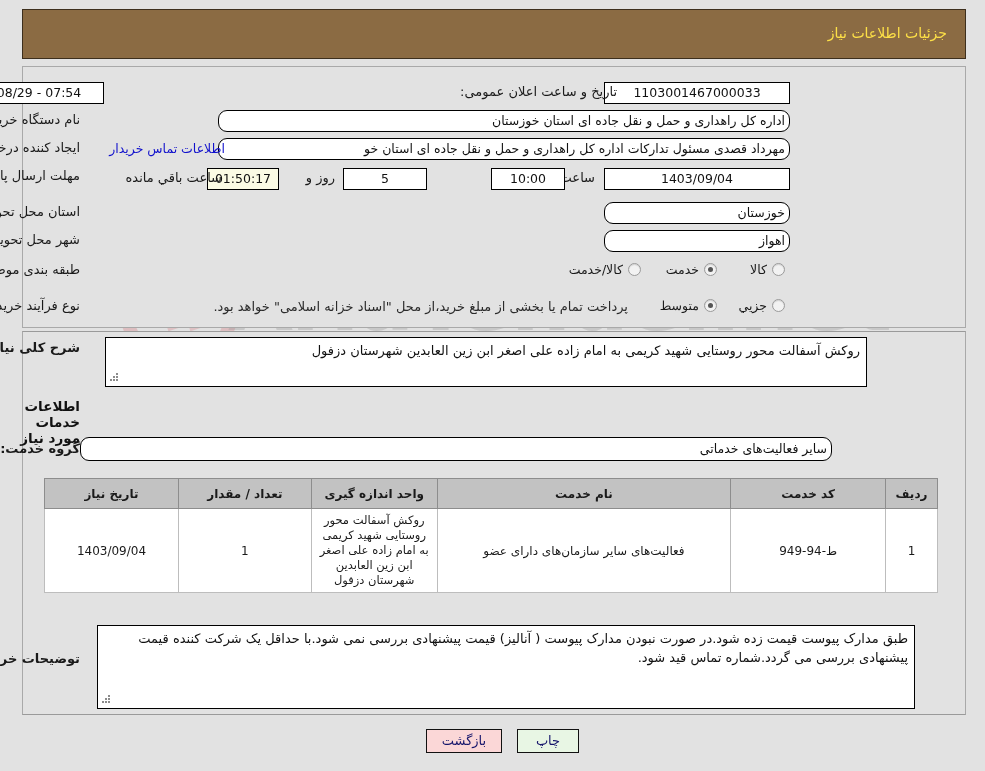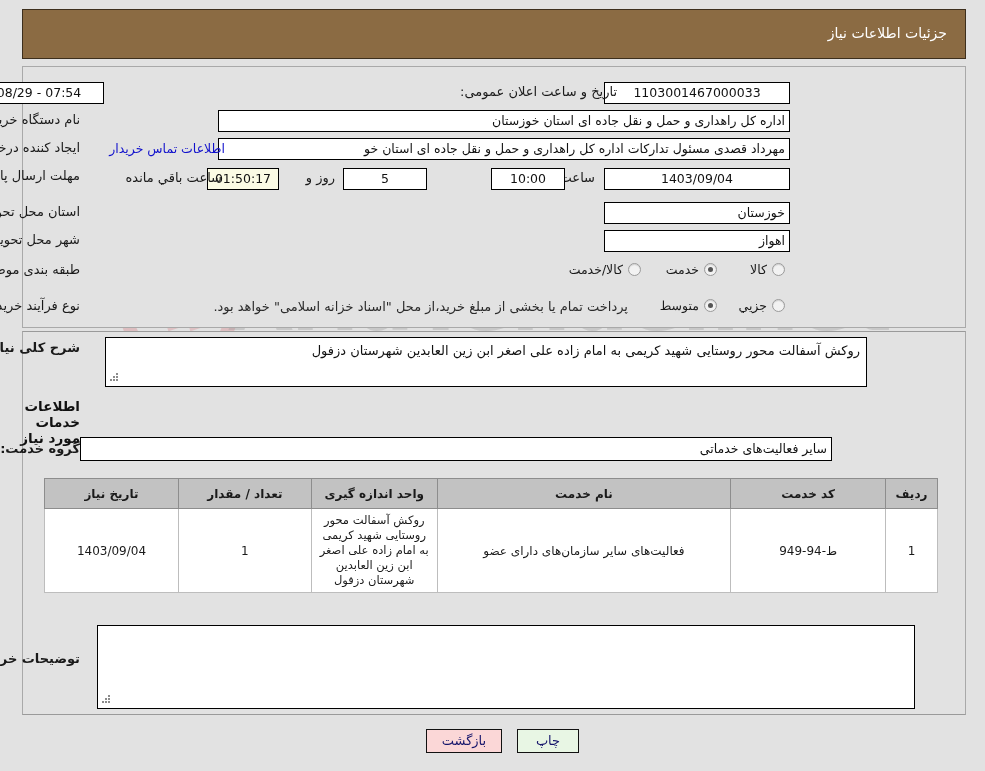--- a/index.html
+++ b/index.html
@@ -48,21 +48,21 @@
     position: absolute;
     left: 22px; top: 9px;
     width: 944px; height: 50px;
     background: #8b6b43;
     border: 1px solid #3d2f1d;
     z-index: 10;
   }
   .title-bar .t {
     position: absolute;
     right: 18px; top: 15px;
-    color: #ffffff;
+    color: #fde047;
     font-size: 14px;
   }
 
   
   .panel {
     position: absolute;
     background: #e2e2e2;
     border: 1px solid #a9a9a9;
     z-index: 8;
   }
@@ -86,21 +86,21 @@
     font-size: 12.5px;
     color: #111;
     padding: 0 4px;
     line-height: 20px;
     height: 22px;
     overflow: hidden;
     white-space: nowrap;
     z-index: 12;
     text-align: center;
   }
-  .fld.rtl-right { text-align: right; direction: rtl; }
+  .fld.rtl-right { text-align: right; direction: rtl; border-radius: 9px; }
   .fld.cream { background: #fbfbe4; }
 
   .link {
     position: absolute;
     font-size: 12.5px;
     color: #1111cc;
     text-decoration: none;
     white-space: nowrap;
     z-index: 14;
     cursor: pointer;
@@ -313,20 +313,21 @@
       <td>فعالیت‌های سایر سازمان‌های دارای عضو</td>
       <td class="narrow">روکش آسفالت محور روستایی شهید کریمی به امام زاده علی اصغر ابن زین العابدین شهرستان دزفول</td>
       <td>1</td>
       <td>1403/09/04</td>
     </tr>
   </tbody>
 </table>
 
 <div class="lbl lbl-b" style="right:905px; top:651px;">توضیحات خریدار:</div>
 <div class="ta" style="right:70px; top:625px; width:818px; height:84px;">
+  <span>طبق مدارک پیوست قیمت زده شود.در صورت نبودن مدارک پیوست ( آنالیز) قیمت پیشنهادی بررسی نمی شود.با حداقل یک شرکت کننده قیمت پیشنهادی بررسی می گردد.شماره تماس قید شود.</span>
   <span class="grip">
     <i style="left:8px;top:0px"></i>
       <i style="left:5px;top:3px"></i>
       <i style="left:8px;top:3px"></i>
     <i style="left:2px;top:6px"></i>
       <i style="left:5px;top:6px"></i>
       <i style="left:8px;top:6px"></i>
   </span>
 </div>
 

